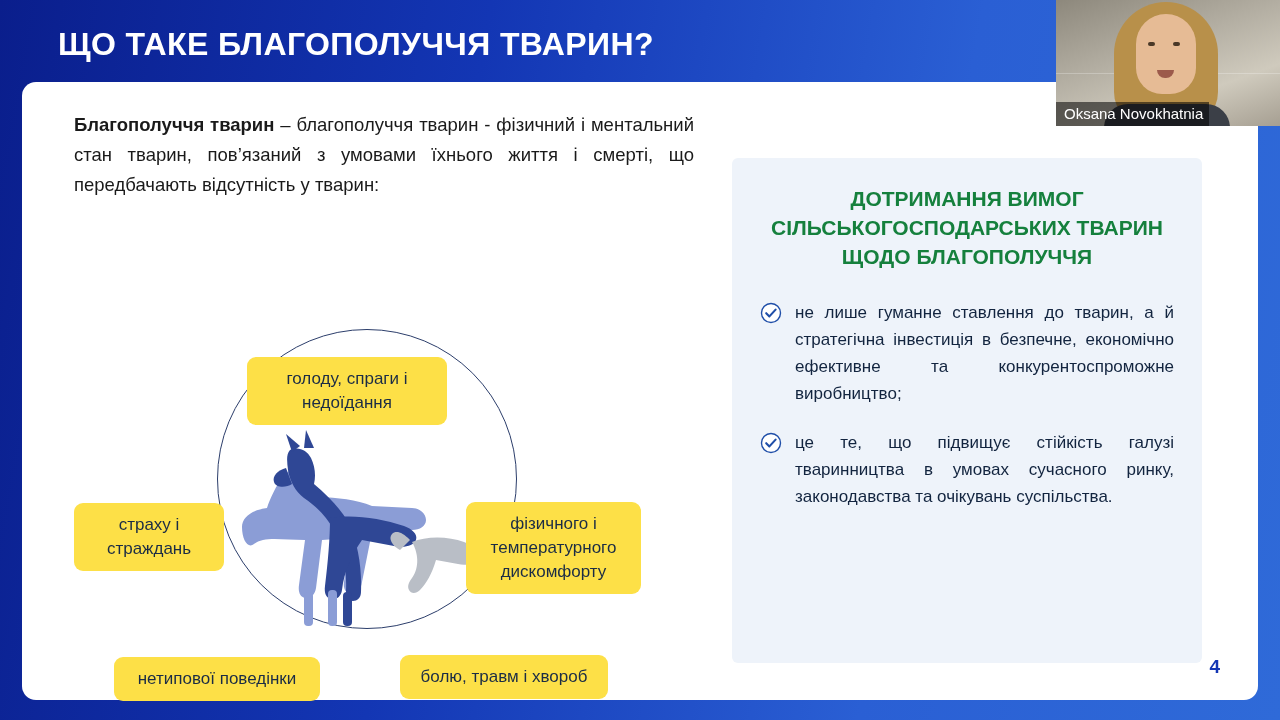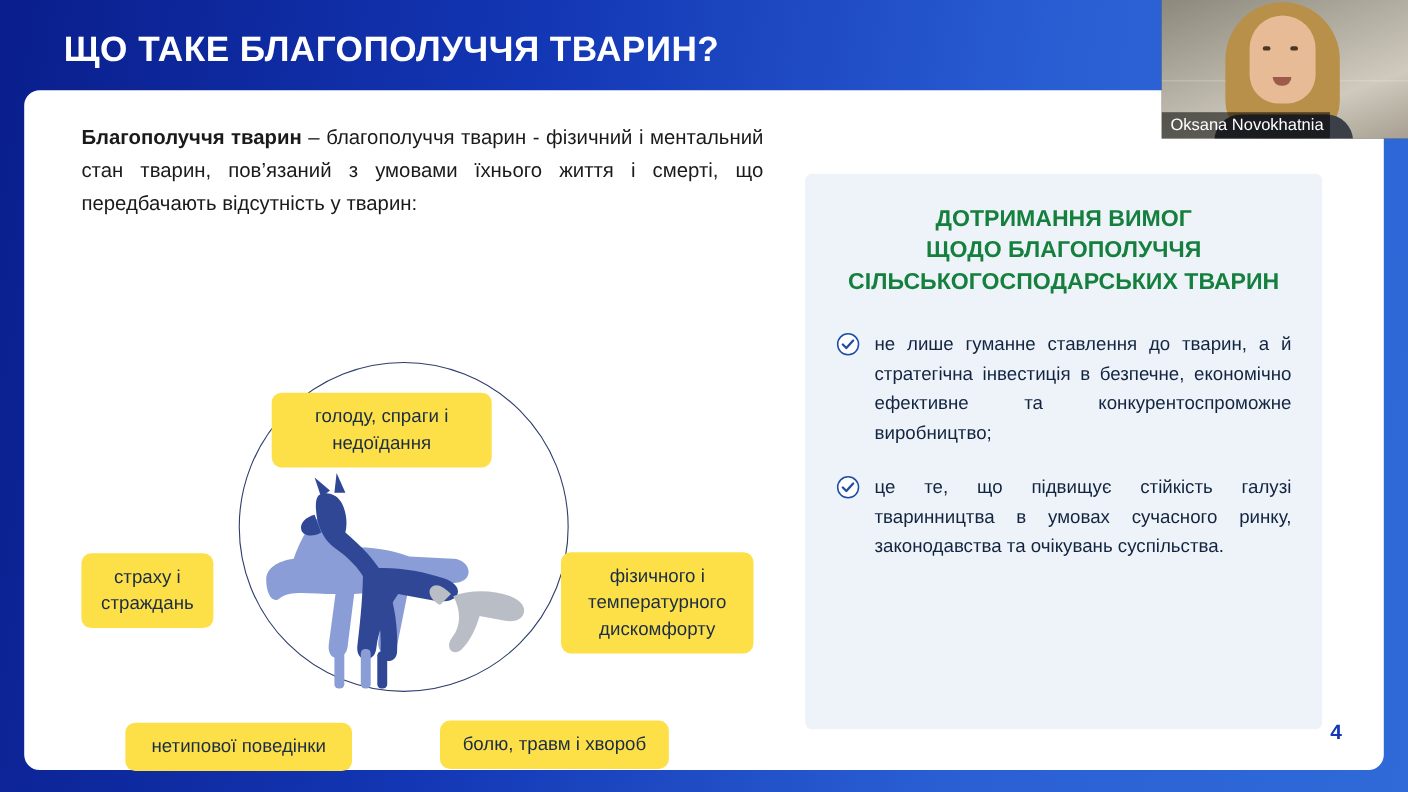--- a/index.html
+++ b/index.html
@@ -60,22 +60,22 @@
     position: absolute;
     background: #fde047;
     border-radius: 9px;
     color: #1b2c45;
     font-size: 17px;
     line-height: 24px;
     text-align: center;
     padding: 10px 14px;
   }
   .chip-top    { left: 195px; top: 90px;  width: 200px; }
-  .chip-left   { left: 22px;  top: 236px; width: 120px; }
-  .chip-right  { left: 458px; top: 235px; width: 175px; }
+  .chip-left   { left: 22px;  top: 236px; width: 150px; }
+  .chip-right  { left: 414px; top: 235px; width: 175px; }
   .chip-bottomleft { left: 62px;  top: 390px; width: 206px; }
   .chip-bottomright{ left: 348px; top: 388px; width: 208px; }
 
   .animals { position: absolute; left: 160px; top: 155px; }
 
   
   .panel {
     position: absolute;
     left: 710px; top: 76px;
     width: 470px; height: 505px;
@@ -212,22 +212,22 @@
       <div class="chip chip-top">голоду, спраги і недоїдання</div>
       <div class="chip chip-left">страху і страждань</div>
       <div class="chip chip-right">фізичного і температурного дискомфорту</div>
       <div class="chip chip-bottomleft">нетипової поведінки</div>
       <div class="chip chip-bottomright">болю, травм і хвороб</div>
     </div>
 
     <div class="panel">
       <div class="panel-title">
         <div>ДОТРИМАННЯ ВИМОГ</div>
+        <div>СІЛЬСЬКОГОСПОДАРСЬКИХ ТВАРИН</div>
         <div>ЩОДО БЛАГОПОЛУЧЧЯ</div>
-        <div>СІЛЬСЬКОГОСПОДАРСЬКИХ ТВАРИН</div>
       </div>
 
       <div class="bullets">
         <div class="bullet">
           <span class="bullet-icon">
             <svg width="22" height="22" viewBox="0 0 22 22">
               <circle cx="11" cy="11" r="9.5" fill="#ffffff" stroke="#1f4ea8" stroke-width="1.4"></circle>
               <path d="M6.2 11.2 L9.4 14.4 L15.6 7.6" fill="none" stroke="#1f4ea8" stroke-width="2.1" stroke-linecap="round" stroke-linejoin="round"></path>
             </svg>
           </span>

